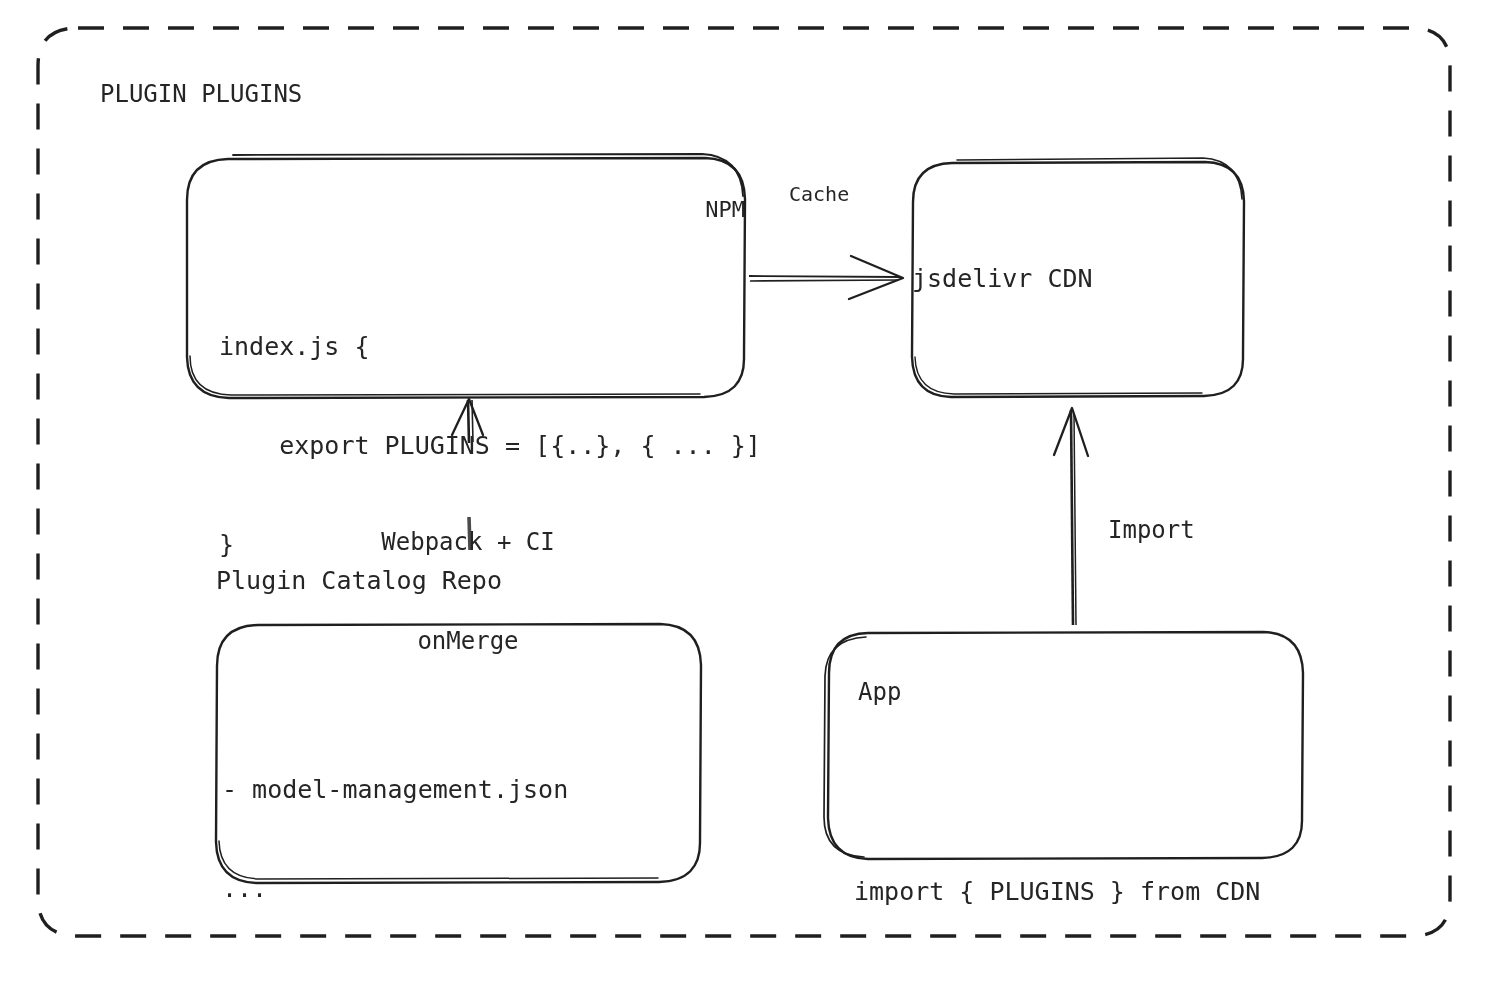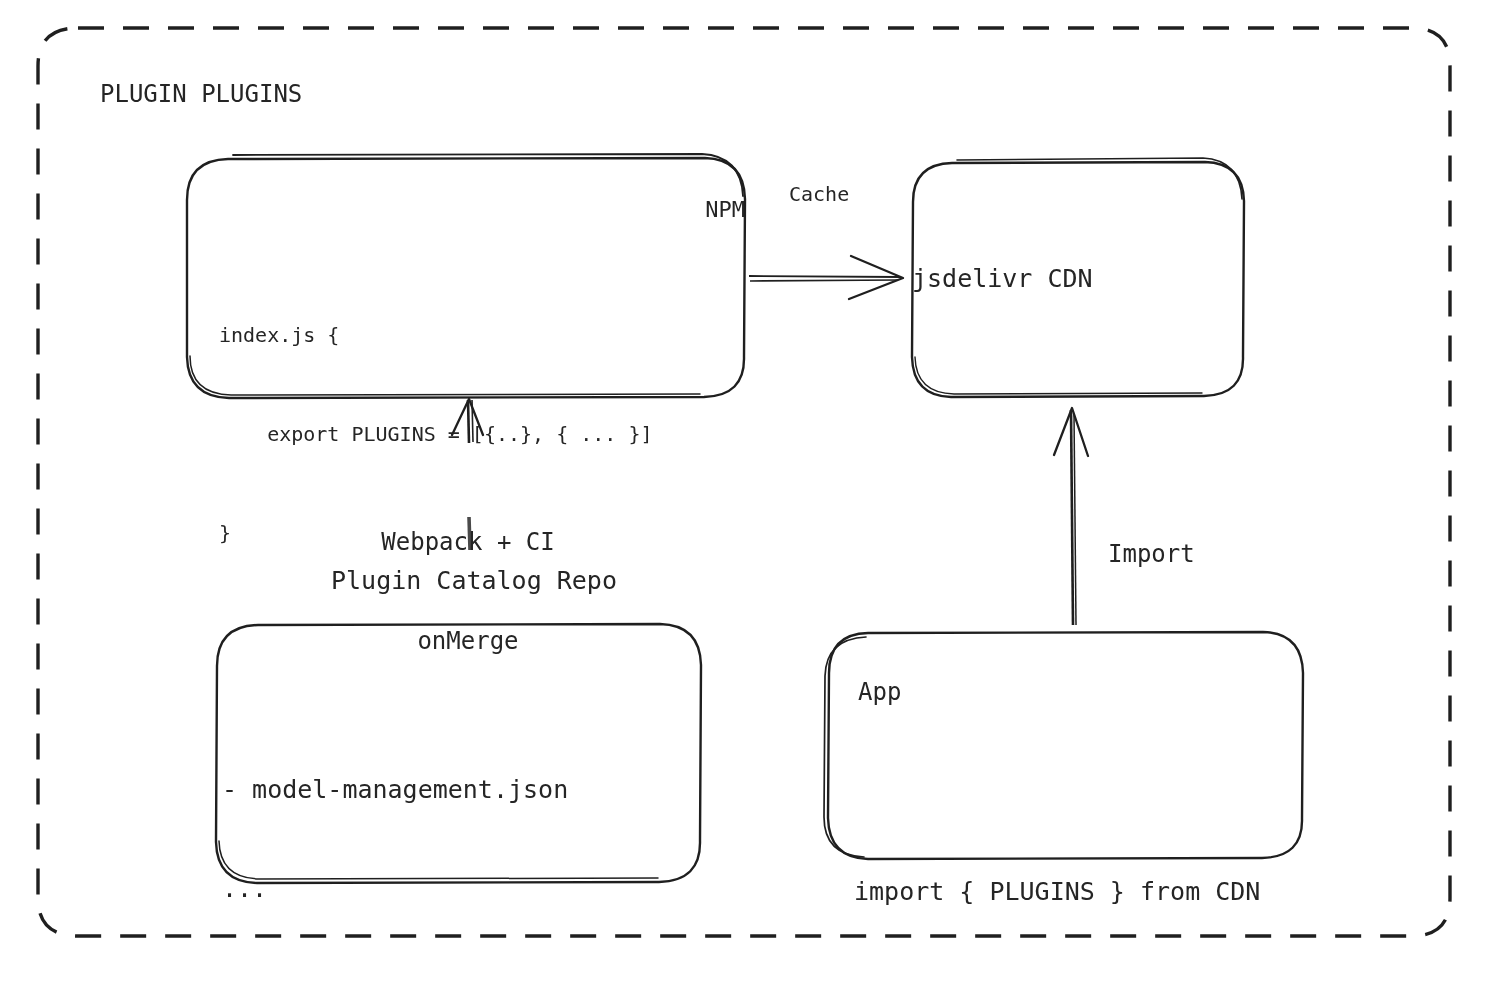--- a/index.html
+++ b/index.html
@@ -37,54 +37,52 @@
   }
   .npm-title {
     left: 186px;
     top: 198px;
     width: 559px;
     text-align: right;
     font-size: 22px;
   }
   .npm-code {
     left: 219px;
-    top: 253px;
-    font-size: 20px;
+    top: 264px;
+    font-size: 25px;
     line-height: 33px;
   }
   .cdn-title {
     left: 912px;
     top: 266px;
     width: 331px;
     font-size: 25px;
   }
   .cache-label {
     left: 789px;
     top: 184px;
     font-size: 20px;
   }
   .import-label {
     left: 1108px;
     top: 518px;
     font-size: 24px;
-    margin-top: 24px;
   }
   .webpack-label {
     left: 268px;
     top: 460px;
     width: 400px;
     text-align: center;
     font-size: 24px;
     line-height: 33px;
   }
   .repo-label {
-    left: 232px;
+    left: 216px;
     top: 568px;
     width: 484px;
-    text-align: center;
     font-size: 25px;
   }
   .repo-code {
     left: 222px;
     top: 707px;
     font-size: 25px;
     line-height: 33px;
   }
   .app-title {
     left: 858px;

